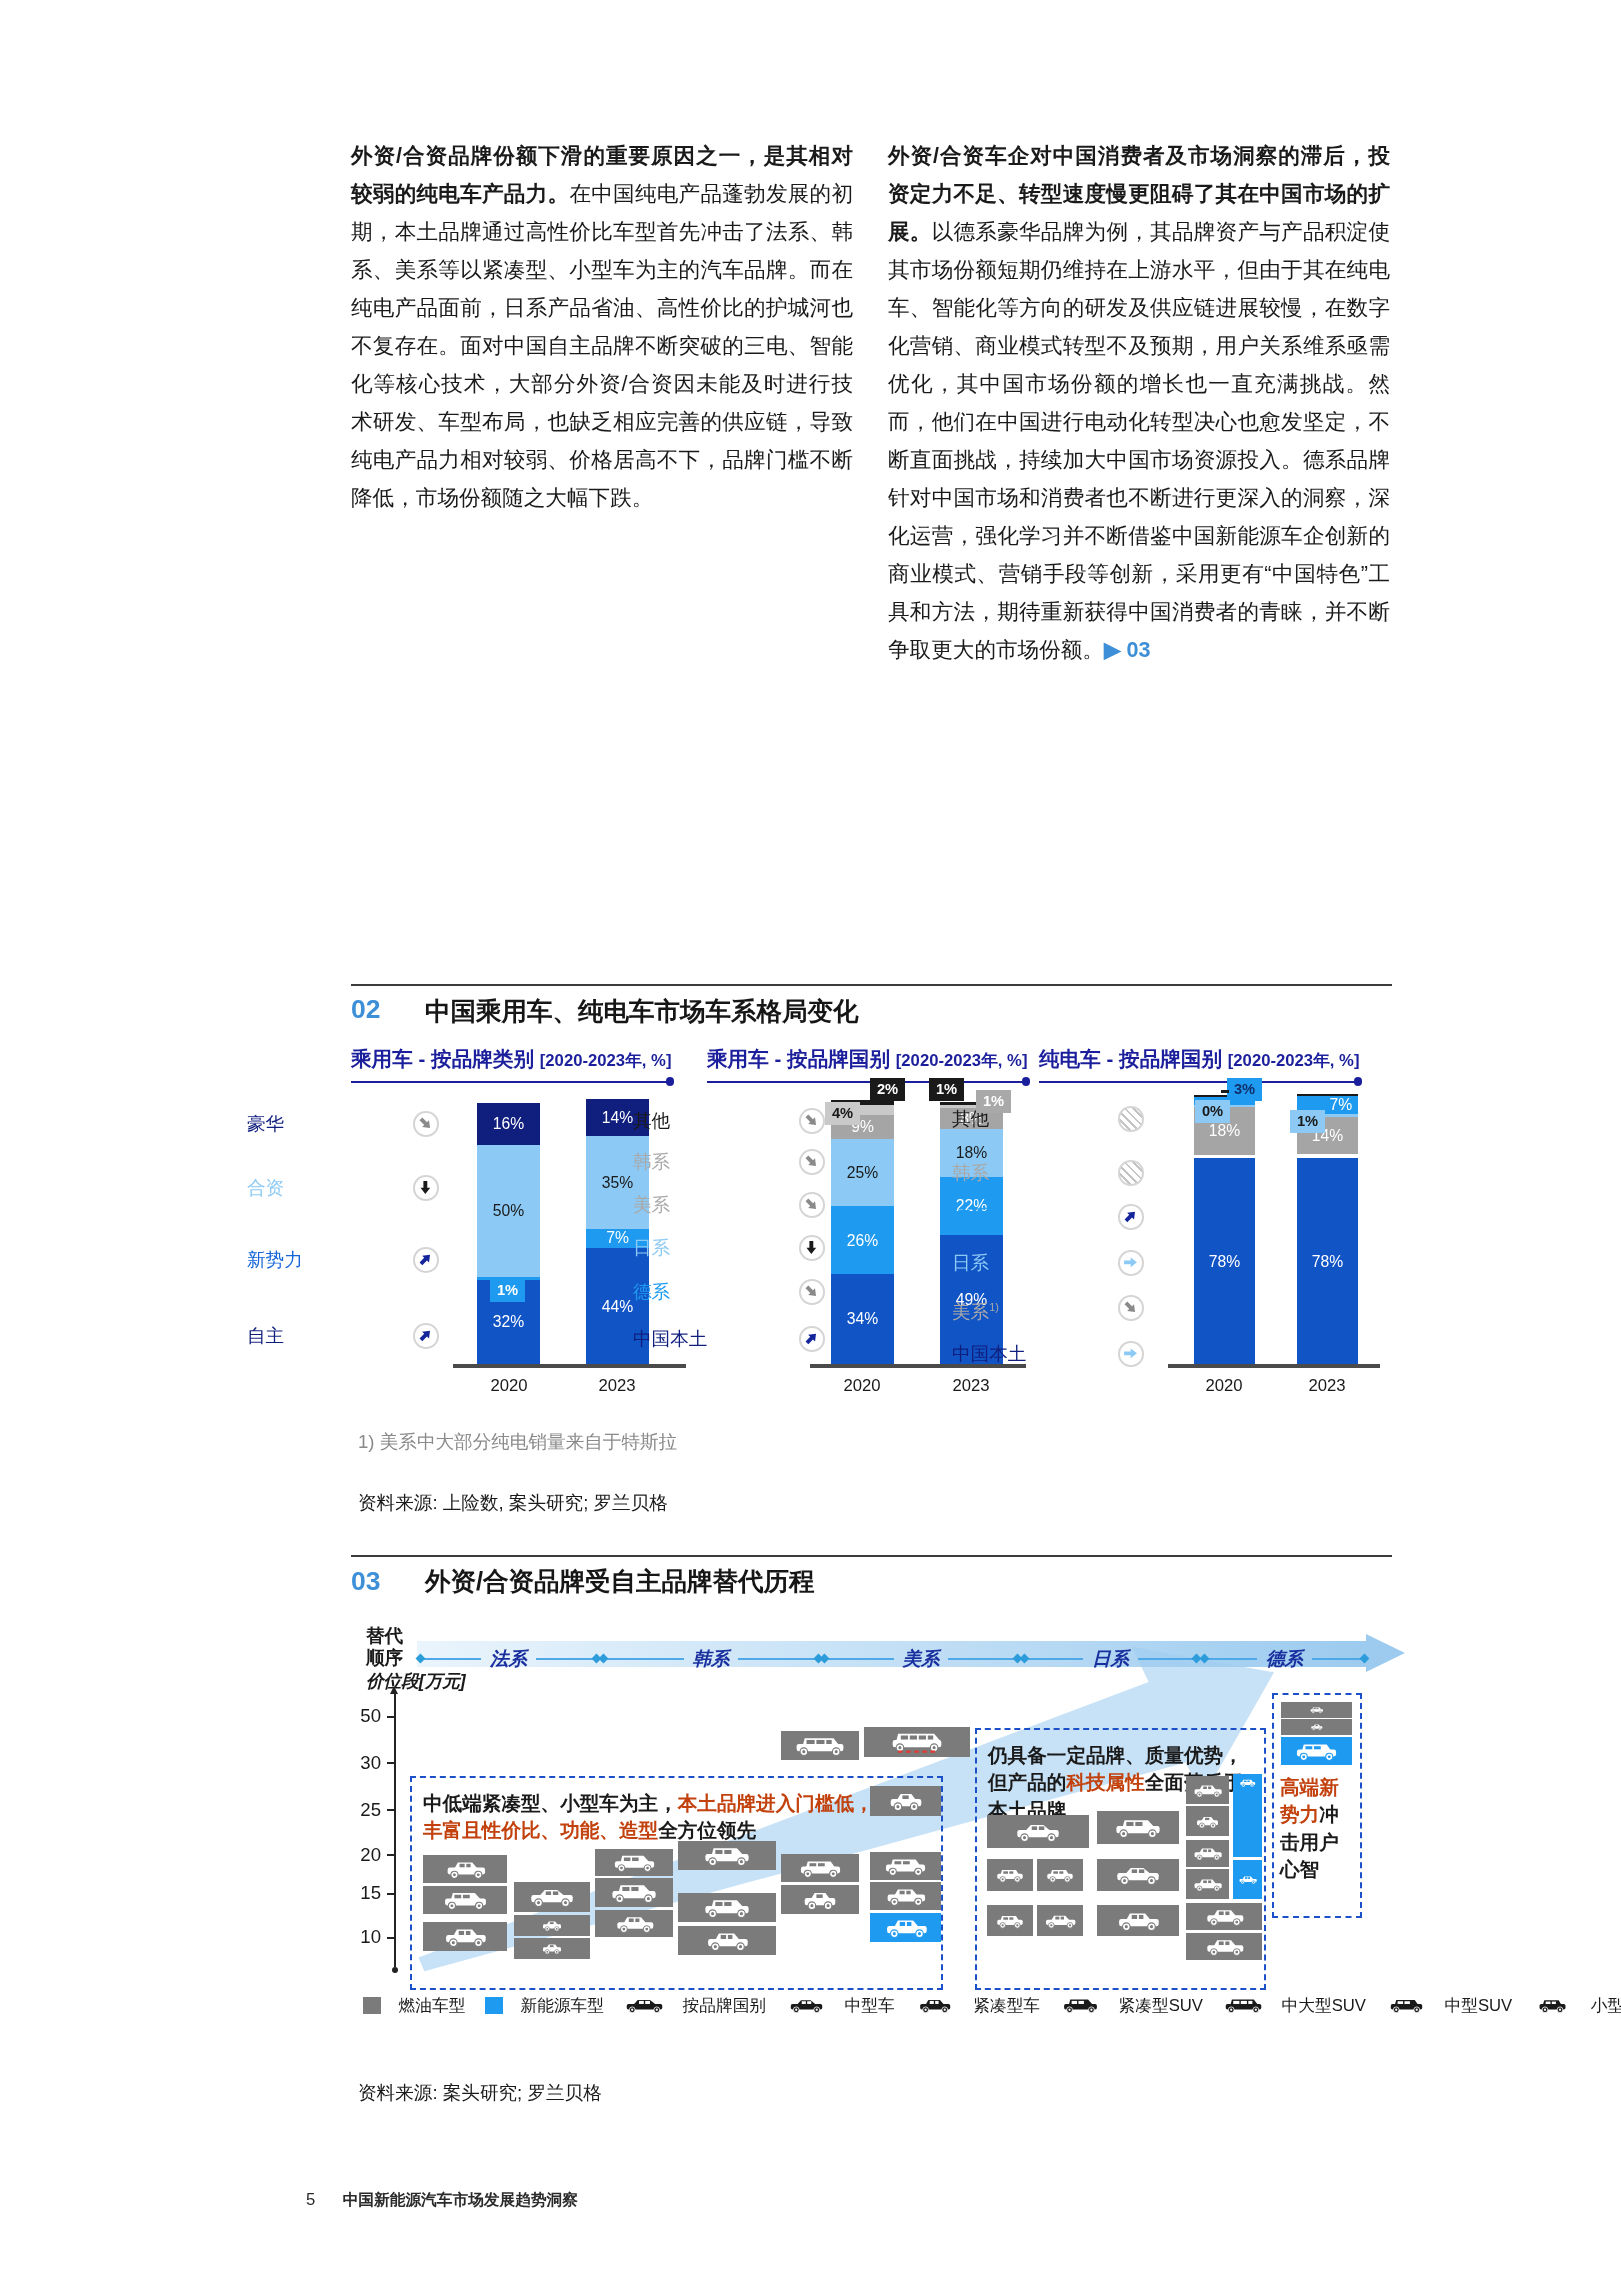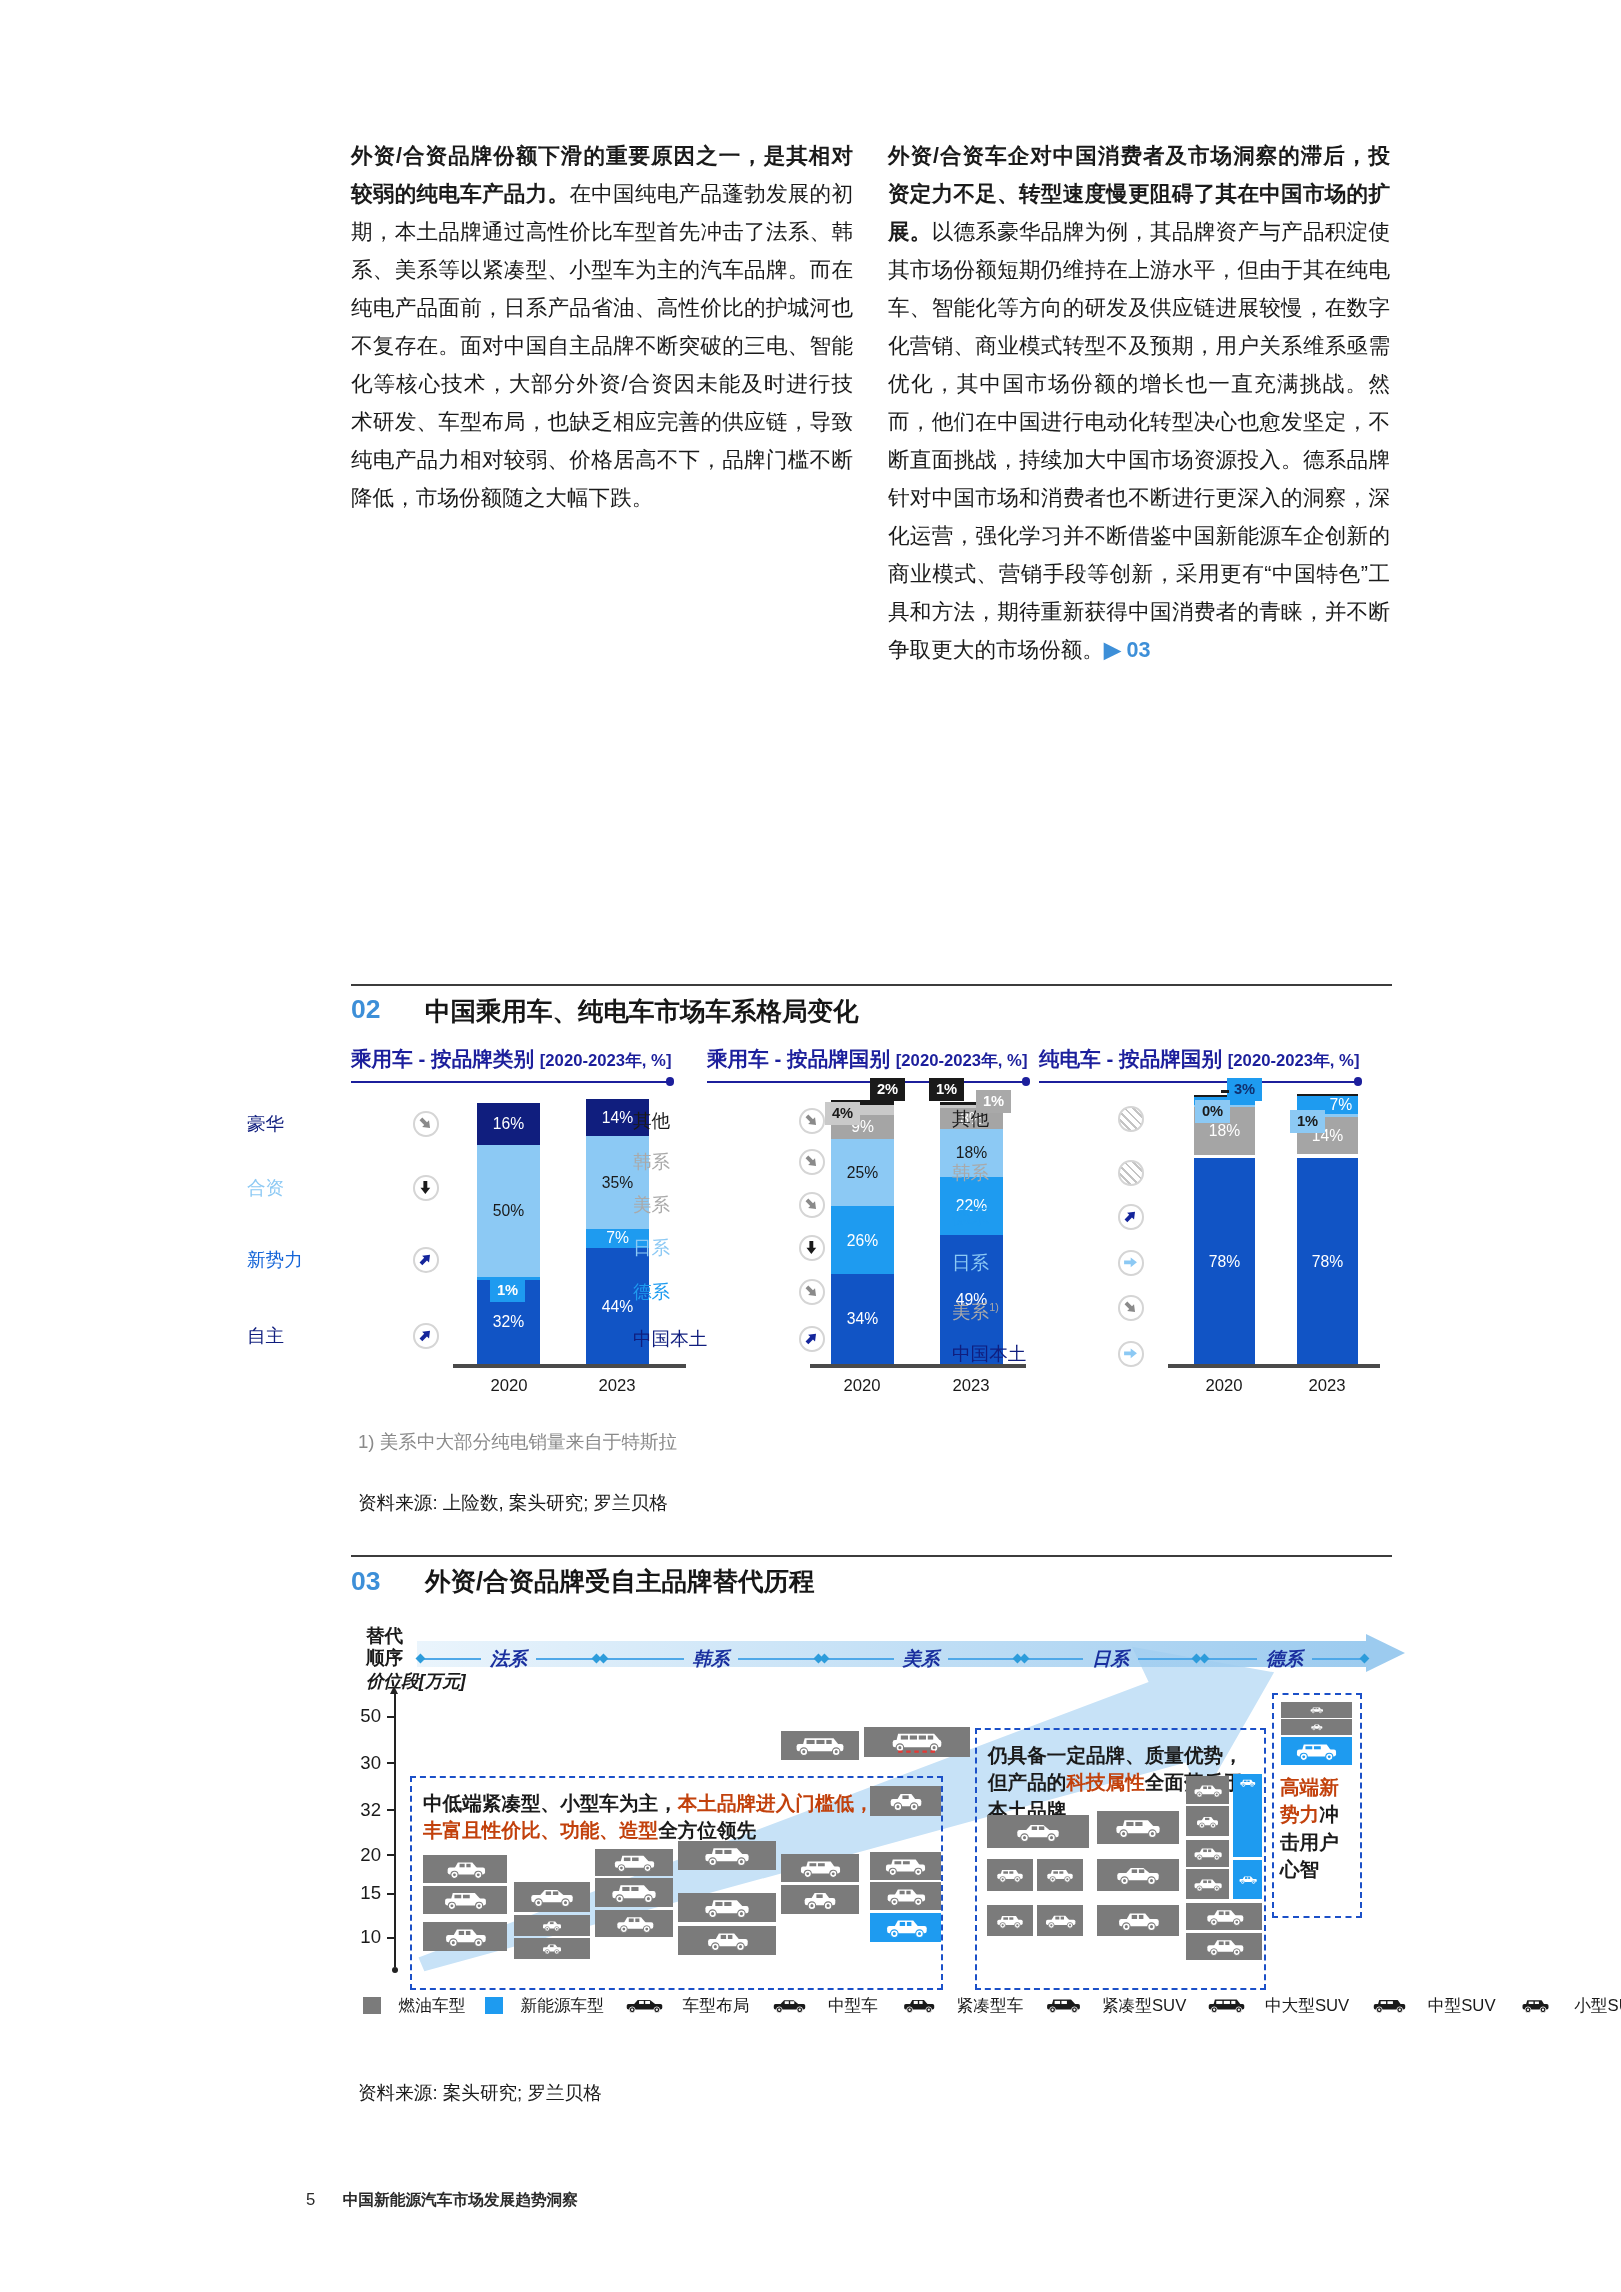--- a/index.html
+++ b/index.html
@@ -265,21 +265,21 @@
       </div>
       <div class="yaxis-lab" style="position: absolute; left: 366px; top: 1669px;">价位段[万元]</div>
       <div style="position: absolute; left: 394px; top: 1694px; width: 2px; height: 273px; background: rgb(34, 34, 34);"></div>
       <div style="position: absolute; left: 390px; top: 1686px; width: 0px; height: 0px; border-left: 4.9px solid transparent; border-right: 4.9px solid transparent; border-bottom: 8.8px solid rgb(34, 34, 34);"></div>
       <div style="position: absolute; left: 392px; top: 1967px; width: 5.9px; height: 5.9px; border-radius: 50%; background: rgb(34, 34, 34);"></div>
       <div style="position: absolute; left: 387px; top: 1716px; width: 7.8px; height: 2px; background: rgb(34, 34, 34);"></div>
       <div class="ytick-lab" style="position: absolute; left: 340px; top: 1705px;">50</div>
       <div style="position: absolute; left: 387px; top: 1762px; width: 7.8px; height: 2px; background: rgb(34, 34, 34);"></div>
       <div class="ytick-lab" style="position: absolute; left: 340px; top: 1752px;">30</div>
       <div style="position: absolute; left: 387px; top: 1809px; width: 7.8px; height: 2px; background: rgb(34, 34, 34);"></div>
-      <div class="ytick-lab" style="position: absolute; left: 340px; top: 1799px;">32</div>
+      <div class="ytick-lab" style="position: absolute; left: 340px; top: 1799px;">25</div>
       <div style="position: absolute; left: 387px; top: 1854px; width: 7.8px; height: 2px; background: rgb(34, 34, 34);"></div>
       <div class="ytick-lab" style="position: absolute; left: 340px; top: 1844px;">20</div>
       <div style="position: absolute; left: 387px; top: 1893px; width: 7.8px; height: 2px; background: rgb(34, 34, 34);"></div>
       <div class="ytick-lab" style="position: absolute; left: 340px; top: 1882px;">15</div>
       <div style="position: absolute; left: 387px; top: 1937px; width: 7.8px; height: 2px; background: rgb(34, 34, 34);"></div>
       <div class="ytick-lab" style="position: absolute; left: 340px; top: 1926px;">10</div>
       <div class="dashbox" style="position: absolute; left: 410px; top: 1776px; width: 533px; height: 214px;"></div>
       <div class="annot" style="position: absolute; left: 423px; top: 1790px; width: 506px;"><span>中低端紧凑型、小型车为主，</span><span class="blue">本土品牌进入门槛低，供应丰富且性价比、功能、造型</span><span>全方位领先</span></div>
       <div class="dashbox" style="position: absolute; left: 975px; top: 1728px; width: 291px; height: 262px;"></div>
       <div class="annot" style="position: absolute; left: 988px; top: 1742px; width: 267px;"><span>仍具备一定品牌、质量优势，但产品的</span><span class="blue">科技属性</span><span>全面落后于本土品牌</span></div>
@@ -766,21 +766,21 @@
               <path d="M14,11 L20,4 L38,4 L47,11 Z" fill="#1a1a1a"></path>
               <rect x="22" y="5.5" width="7" height="4.5" fill="#ffffff"></rect>
               <rect x="31" y="5.5" width="7" height="4.5" fill="#ffffff"></rect>
               <rect x="4" y="10" width="52" height="8" rx="2.5" fill="#1a1a1a"></rect>
               <circle cx="12" cy="18.5" r="4.2" fill="#1a1a1a" stroke="#ffffff" stroke-width="1.2"></circle>
               <circle cx="12" cy="18.5" r="1.7" fill="#ffffff"></circle>
               <circle cx="48" cy="18.5" r="4.2" fill="#1a1a1a" stroke="#ffffff" stroke-width="1.2"></circle>
               <circle cx="48" cy="18.5" r="1.7" fill="#ffffff"></circle>
             </svg>
           </span>
-          <span>车型布局</span>
+          <span>按品牌国别</span>
         </div>
         <div class="item">
           <span>
             <svg viewBox="0 0 60 24" width="41" height="16.7" style="display:block">
               <path d="M16,11 L22,4.5 L36,4.5 L44,11 Z" fill="#1a1a1a"></path>
               <rect x="23" y="6" width="6" height="4" fill="#ffffff"></rect>
               <rect x="31" y="6" width="6" height="4" fill="#ffffff"></rect>
               <rect x="7" y="10" width="46" height="8" rx="2.5" fill="#1a1a1a"></rect>
               <circle cx="15" cy="18.5" r="4.2" fill="#1a1a1a" stroke="#ffffff" stroke-width="1.2"></circle>
               <circle cx="15" cy="18.5" r="1.7" fill="#ffffff"></circle>

